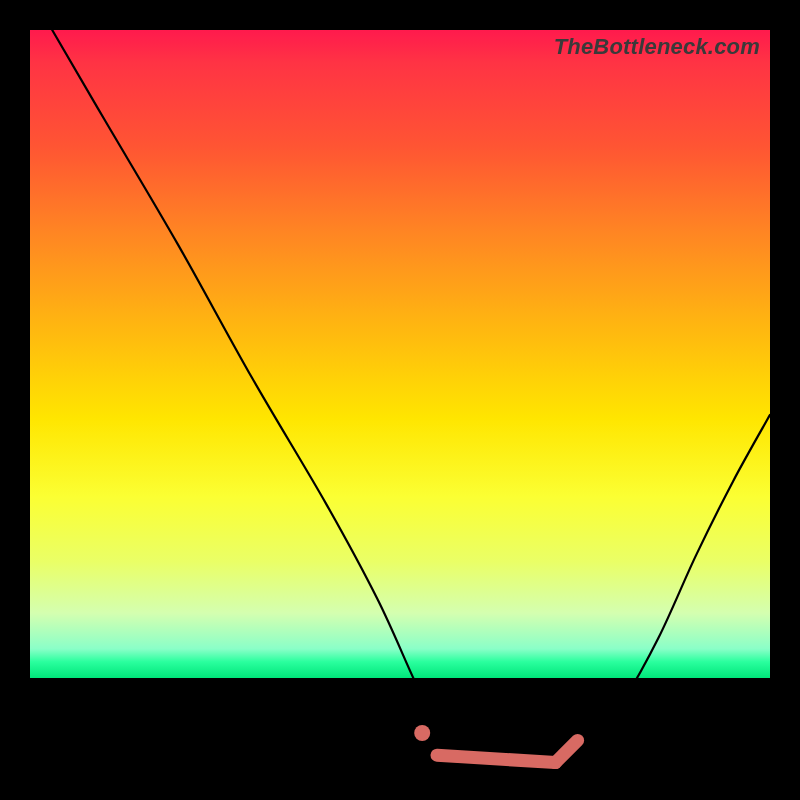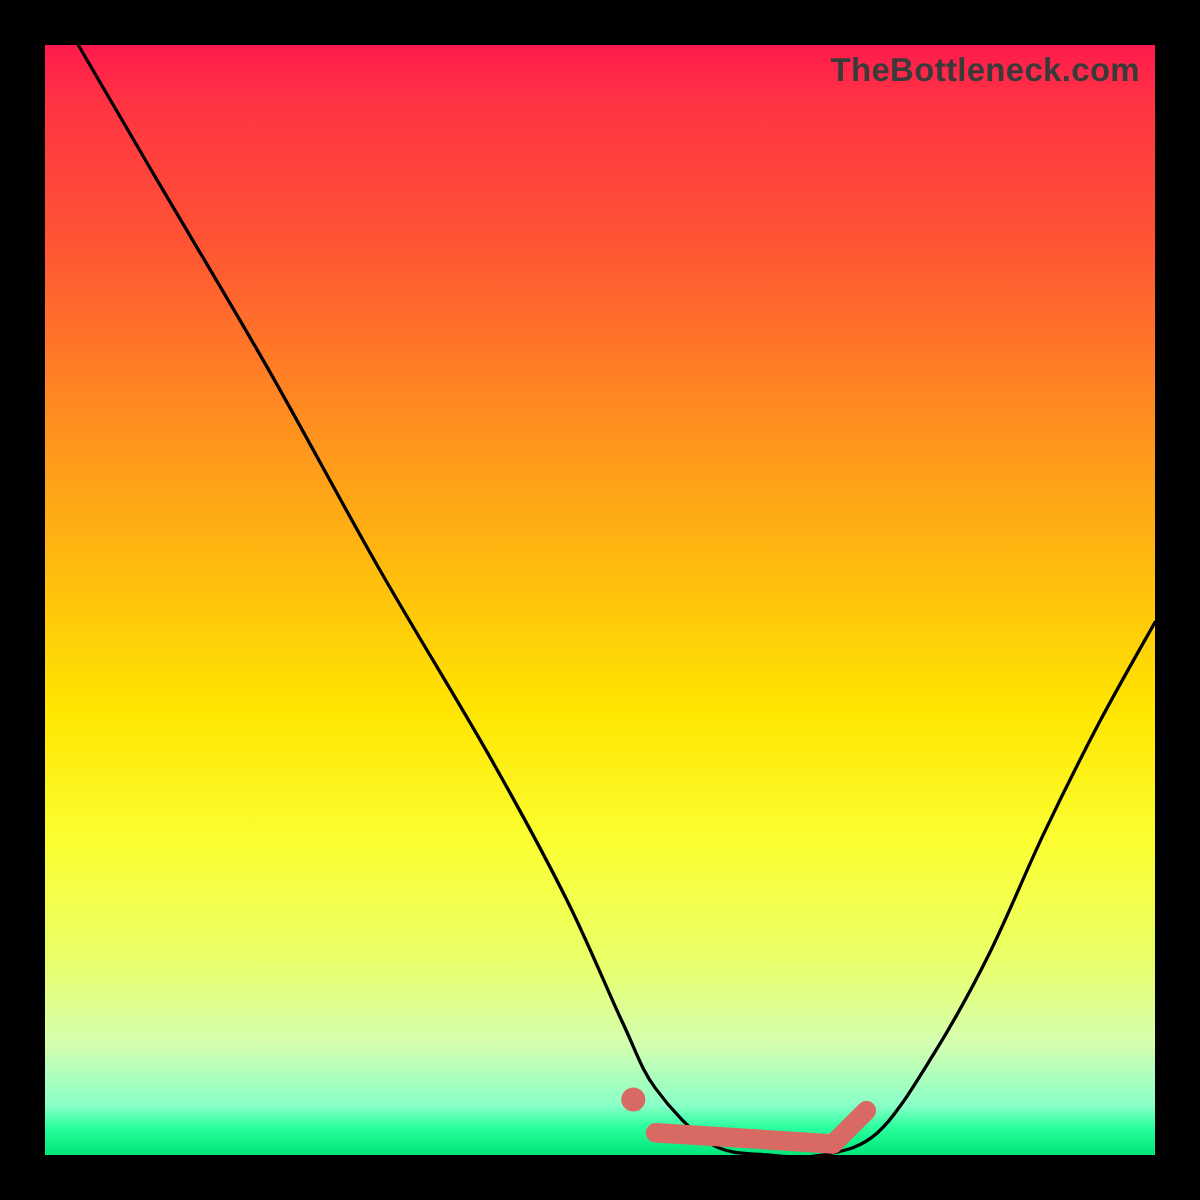--- a/index.html
+++ b/index.html
@@ -15,35 +15,36 @@
     position: relative;
     width: 800px;
     height: 800px;
     background: #000;
   }
   .plot-area {
     position: absolute;
     left: 30px;
     top: 30px;
     width: 740px;
-    height: 740px;
+    height: 648px;
     background: linear-gradient(to bottom,
       #ff1a4d 0%,
       #ff3344 5%,
       #ff5533 18%,
       #ff8822 32%,
       #ffb411 45%,
       #ffe600 60%,
       #fbff33 72%,
       #eaff66 82%,
       #d4ffb0 90%,
       #8affc8 95.5%,
       #2aff9e 97.5%,
       #00e67a 100%
     );
+    font-style: italic;
   }
   .watermark {
     position: absolute;
     top: 4px;
     right: 10px;
     font-size: 22px;
     font-weight: 600;
     color: #3a3a3a;
     letter-spacing: 0.2px;
     user-select: none;

